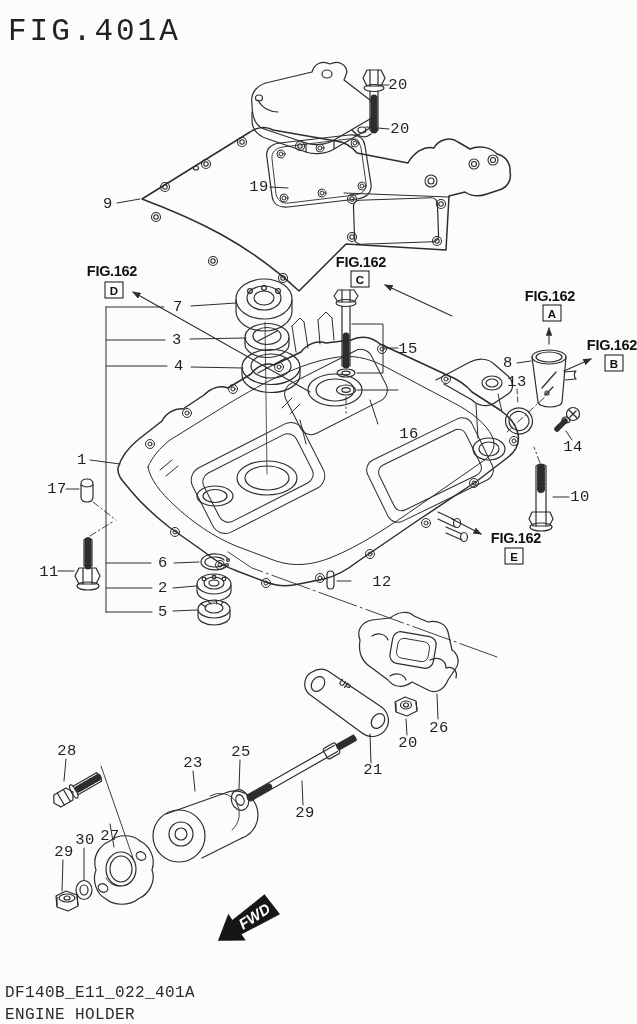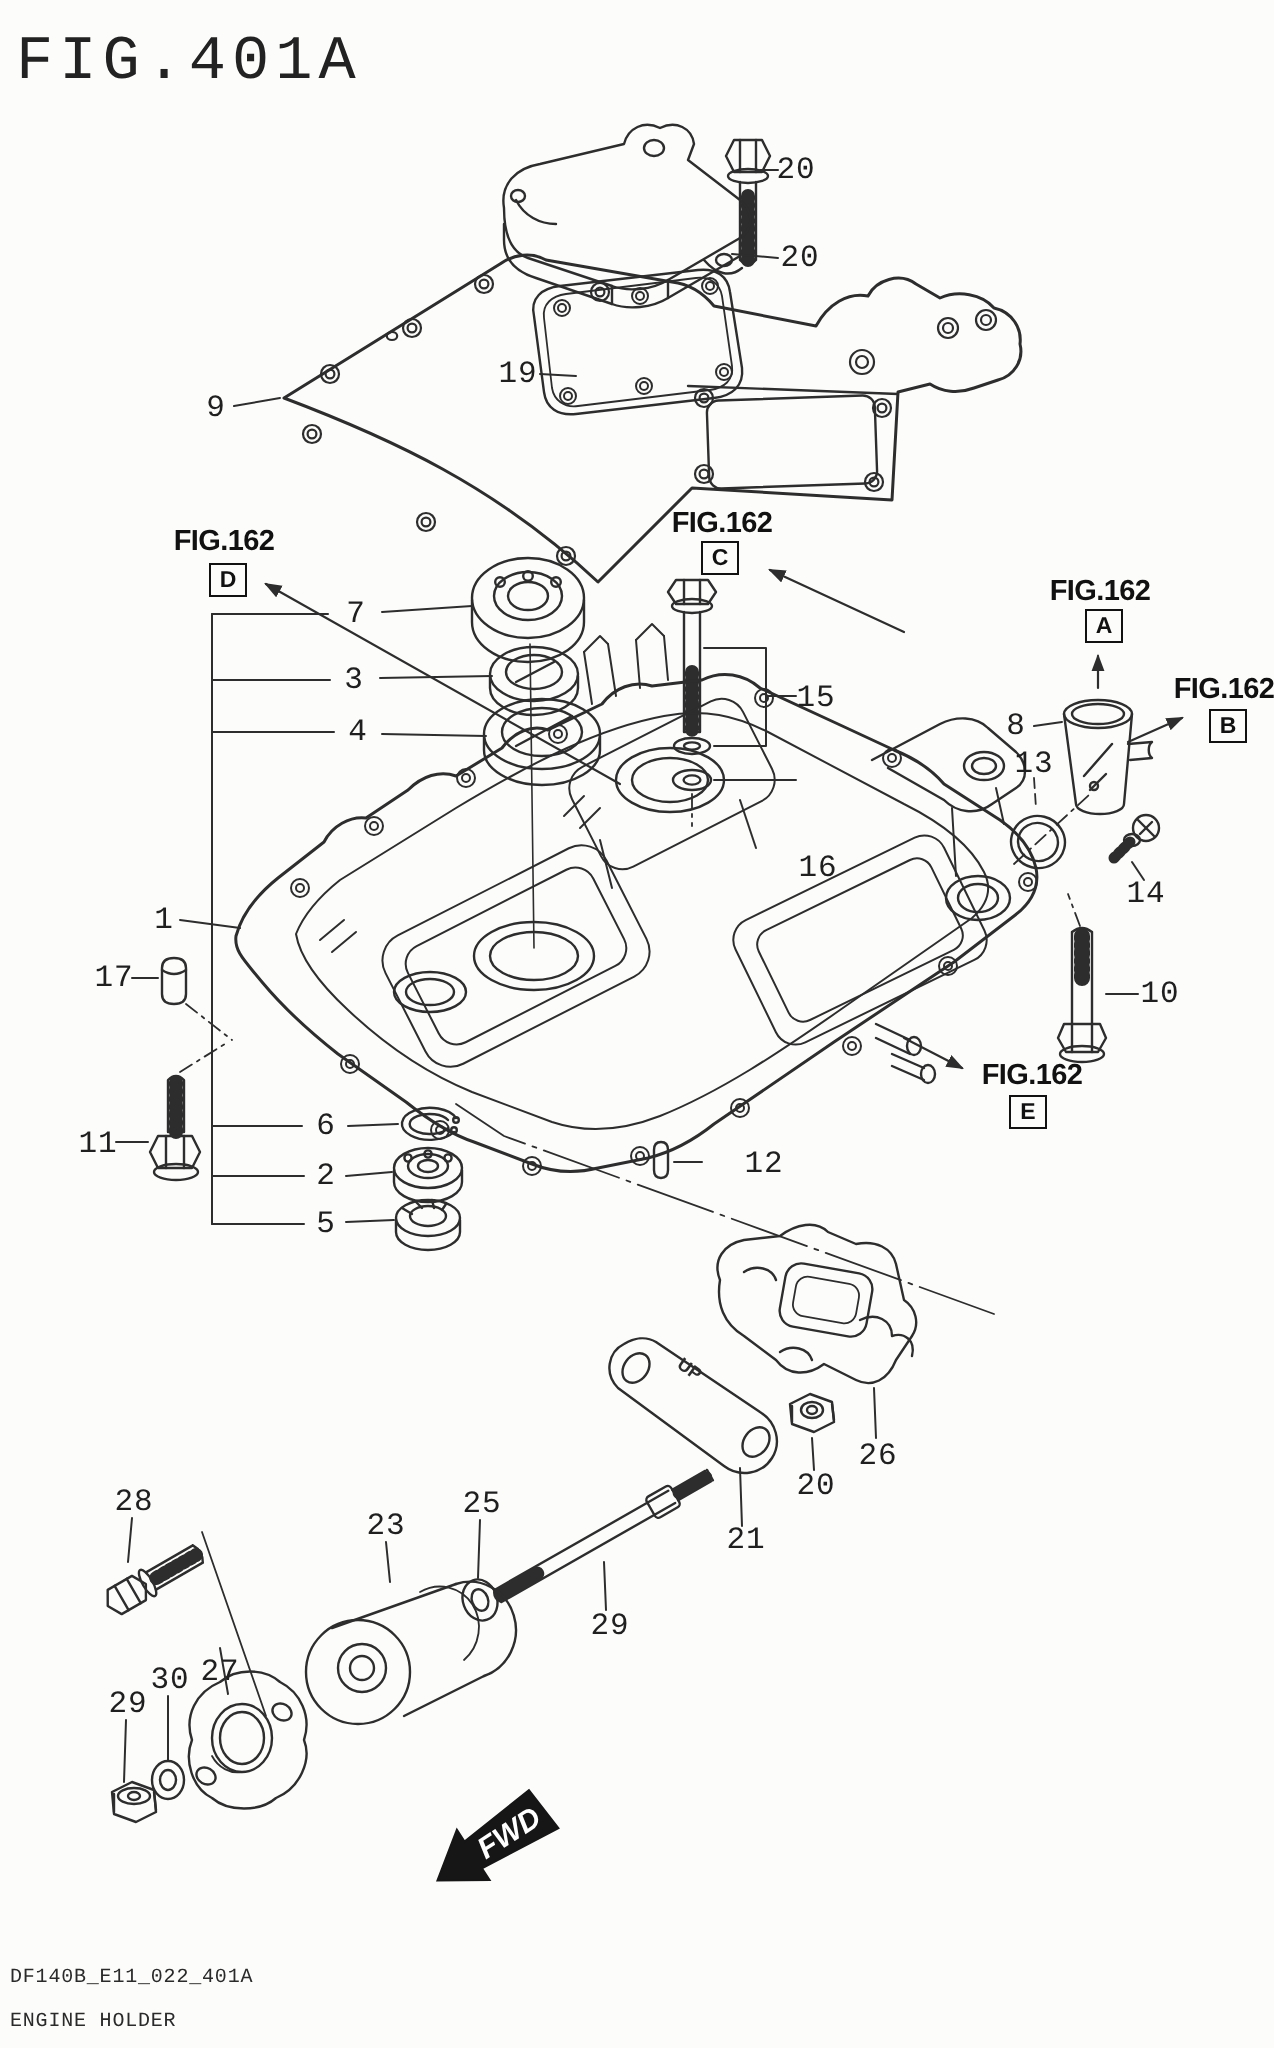--- a/index.html
+++ b/index.html
@@ -12,21 +12,21 @@
   .figref{position:absolute;transform:translate(-50%,-50%);
       font-family:"Liberation Sans",sans-serif;font-weight:bold;font-size:14.5px;
       letter-spacing:-.3px;color:#111;white-space:nowrap;}
   .refbox{position:absolute;transform:translate(-50%,-50%);width:17px;height:15px;
       border:1.7px solid #111;display:flex;align-items:center;justify-content:center;
       font-family:"Liberation Sans",sans-serif;font-weight:bold;font-size:11.5px;color:#111;
       background:#fcfcfb;}
   #page-title{position:absolute;left:8px;top:14px;
       font-family:"Liberation Mono",monospace;font-size:31px;letter-spacing:3px;color:#222;}
   .footer-line{position:absolute;font-family:"Liberation Mono",monospace;
-      font-size:10px;letter-spacing:.4px;color:#2a2a2a;white-space:nowrap;}
+      font-size:16px;letter-spacing:.4px;color:#2a2a2a;white-space:nowrap;}
 </style>
 </head>
 <body>
 
 <div id="stage">
 
   <svg id="art" width="637" height="1024" viewBox="0 0 637 1024">
     <defs>
       <marker id="ah" markerWidth="9" markerHeight="8" refX="7" refY="3" orient="auto">
         <path d="M0,0 L8,3 L0,6 Z" fill="#2d2d2d"></path>

